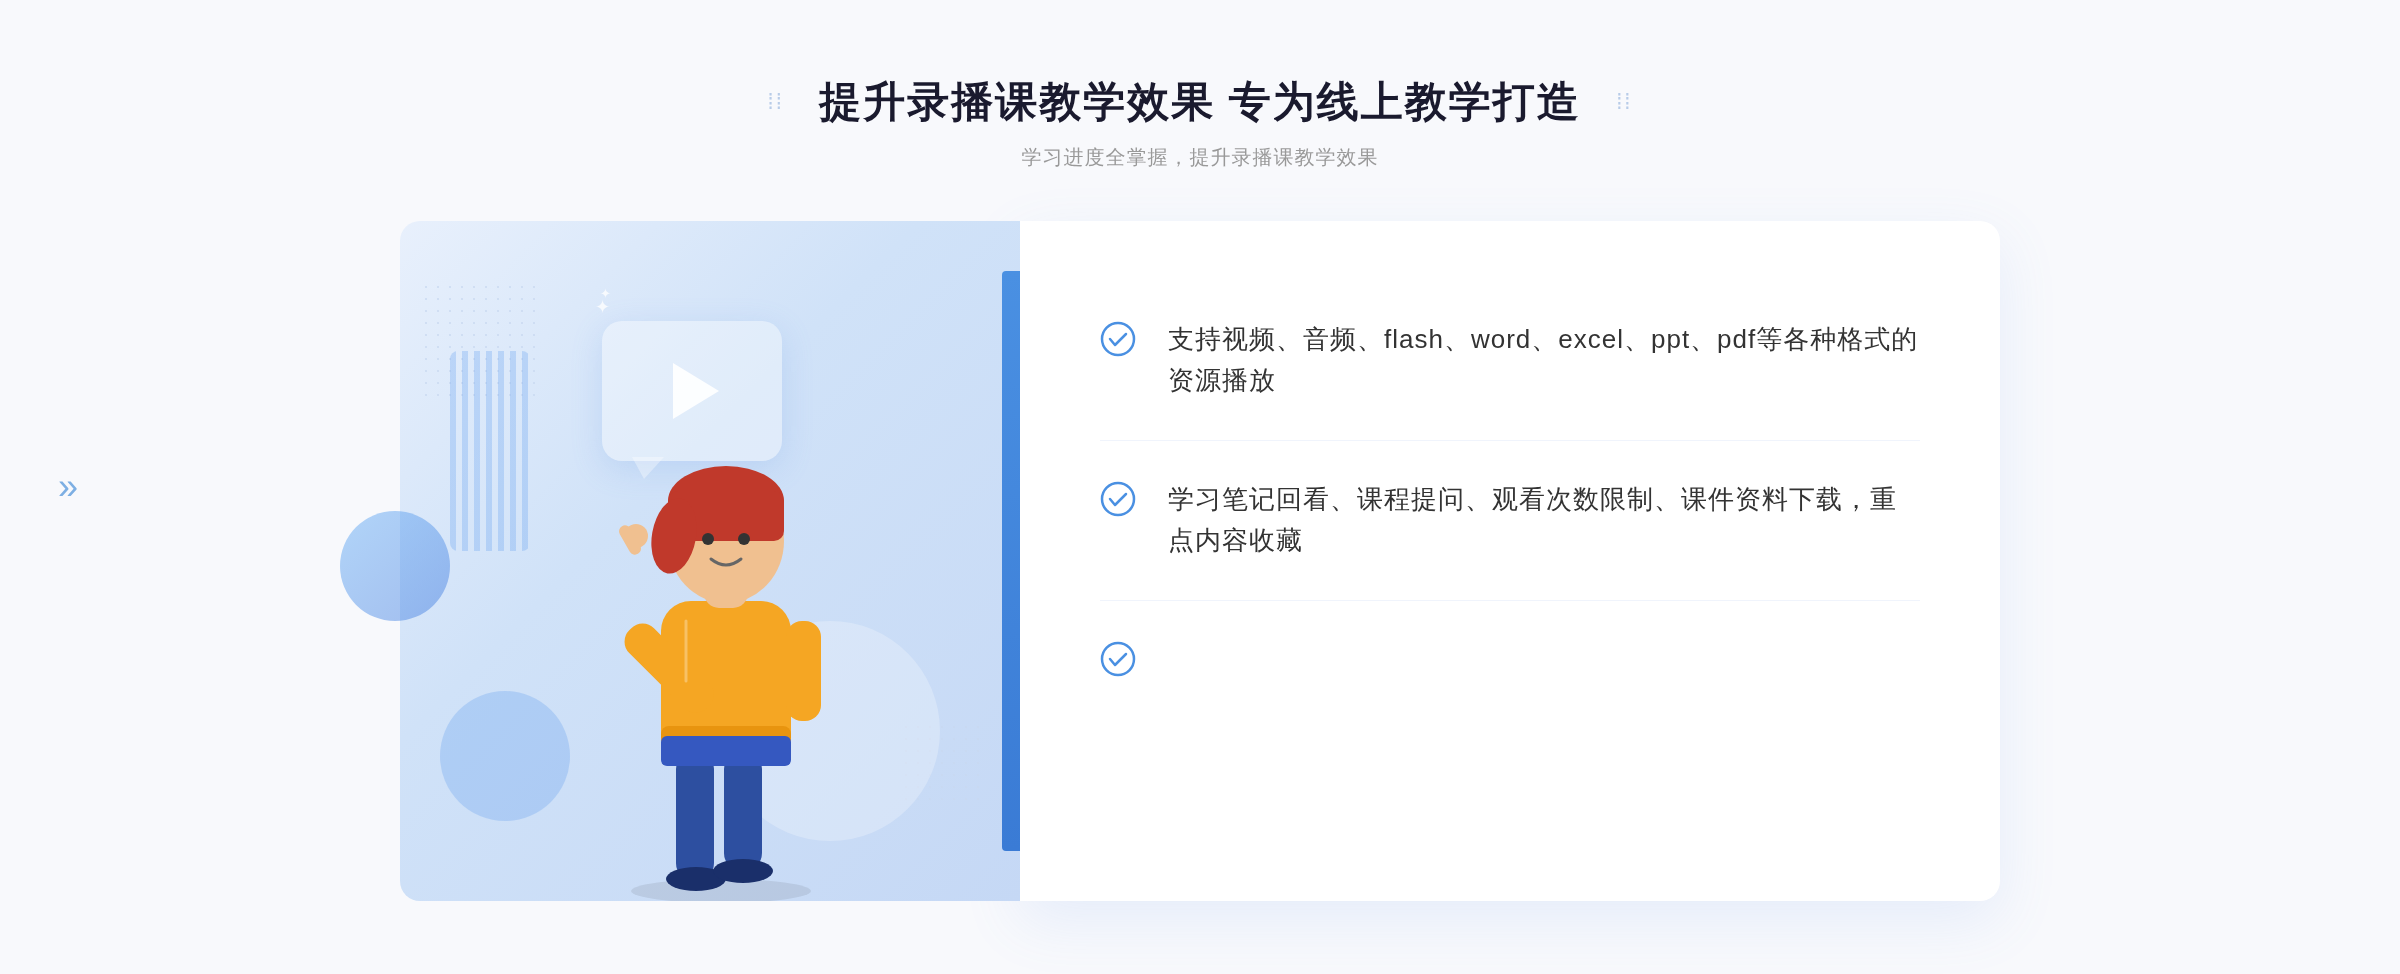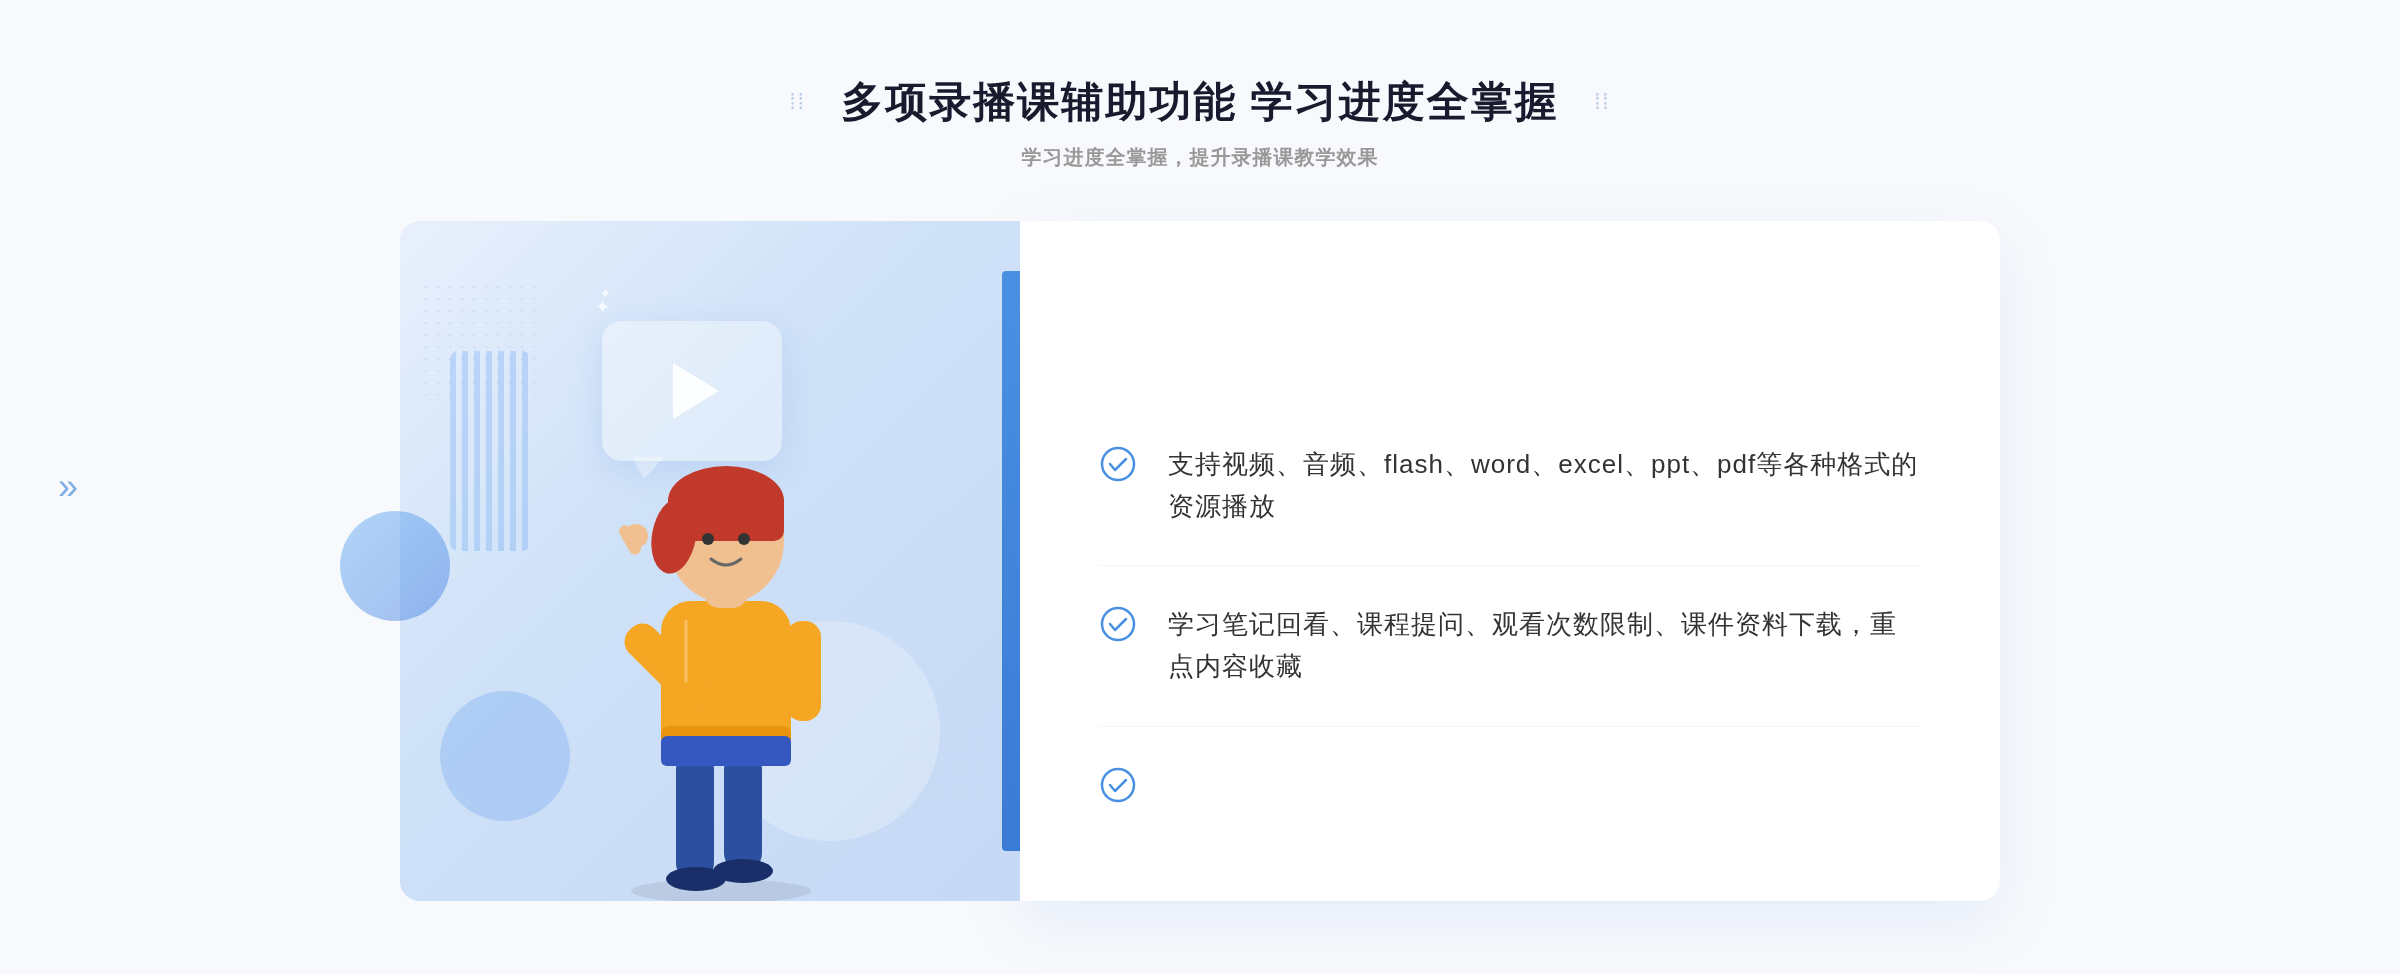--- a/index.html
+++ b/index.html
@@ -81,21 +81,20 @@
       font-size: 24px;
       letter-spacing: -1px;
       font-weight: 400;
     }
 
     .sub-title {
       font-size: 20px;
       color: #999;
       margin-top: 14px;
       letter-spacing: 1px;
-      font-weight: bold;
     }
 
     .content-area {
       display: flex;
       align-items: stretch;
       width: 1600px;
       gap: 0;
       position: relative;
     }
 
@@ -218,21 +217,21 @@
     }
 
     
     .features-card {
       flex: 1;
       background: #fff;
       border-radius: 0 20px 20px 0;
       padding: 60px 80px;
       display: flex;
       flex-direction: column;
-      justify-content: flex-end;
+      justify-content: flex-start;
       gap: 0;
       box-shadow: 0 20px 60px rgba(100,150,240,0.12);
     }
 
     .feature-item {
       display: flex;
       align-items: flex-start;
       padding: 38px 0;
       border-bottom: 1px solid #f0f4fc;
     }
@@ -277,21 +276,21 @@
 <body>
 
 <div class="page-container">
 
   <div class="chevron-left">»</div>
 
   <div class="header-section">
     <h1 class="main-title">
       <span class="dots-left" style="color:#b8cce8; font-size:22px; letter-spacing:2px; font-weight:400;">⁞⁞</span>
       &nbsp;&nbsp;
-      <span>多项录播课辅助功能 学习进度全掌握</span>
+      <span>提升录播课教学效果 专为线上教学打造</span>
       &nbsp;&nbsp;
       <span class="dots-right" style="color:#b8cce8; font-size:22px; letter-spacing:2px; font-weight:400;">⁞⁞</span>
     </h1>
     <p class="sub-title">学习进度全掌握，提升录播课教学效果</p>
   </div>
 
   <div class="content-area">
 
     <div class="illustration-container">
 

